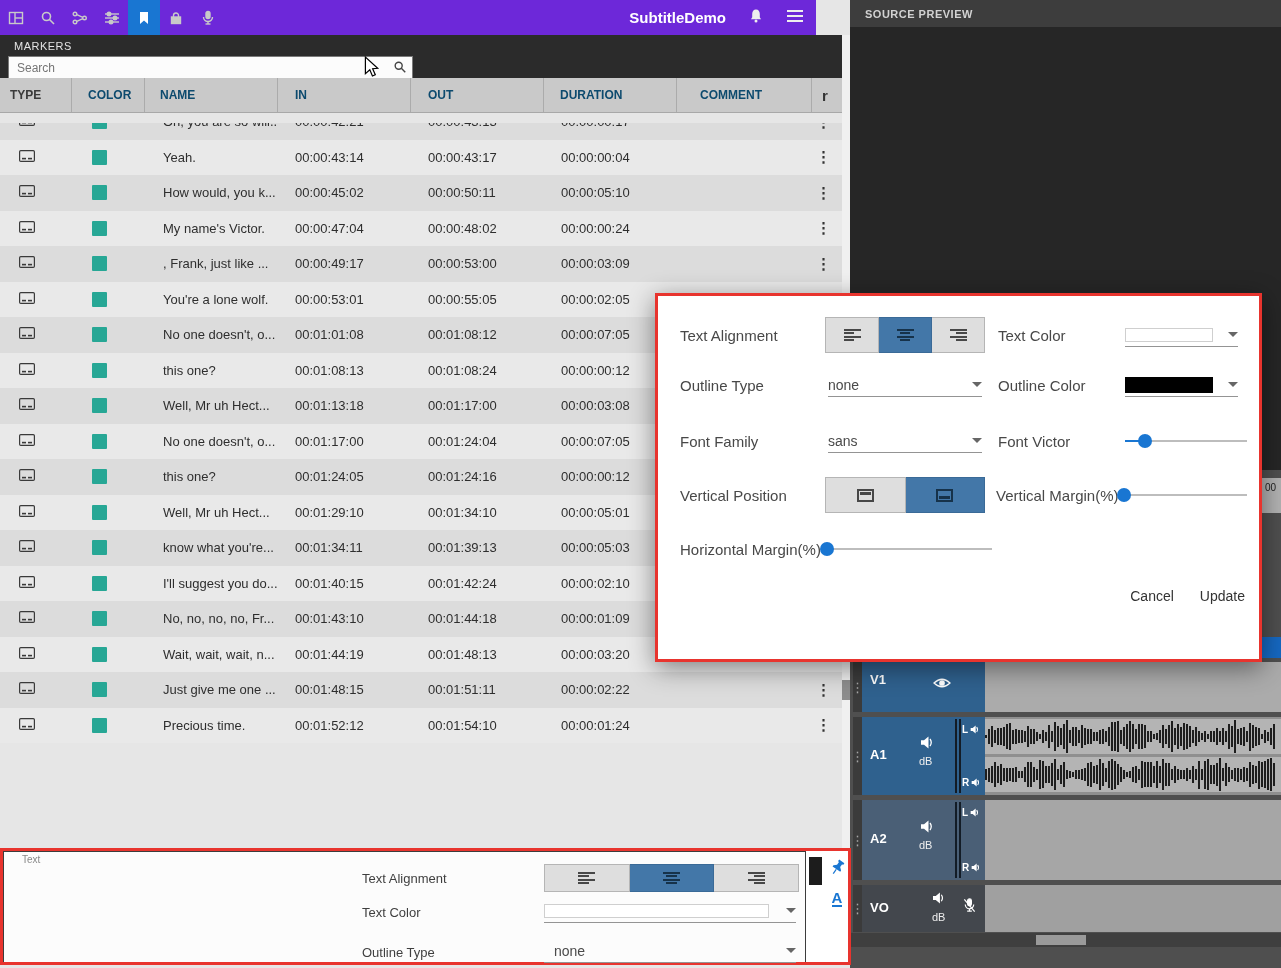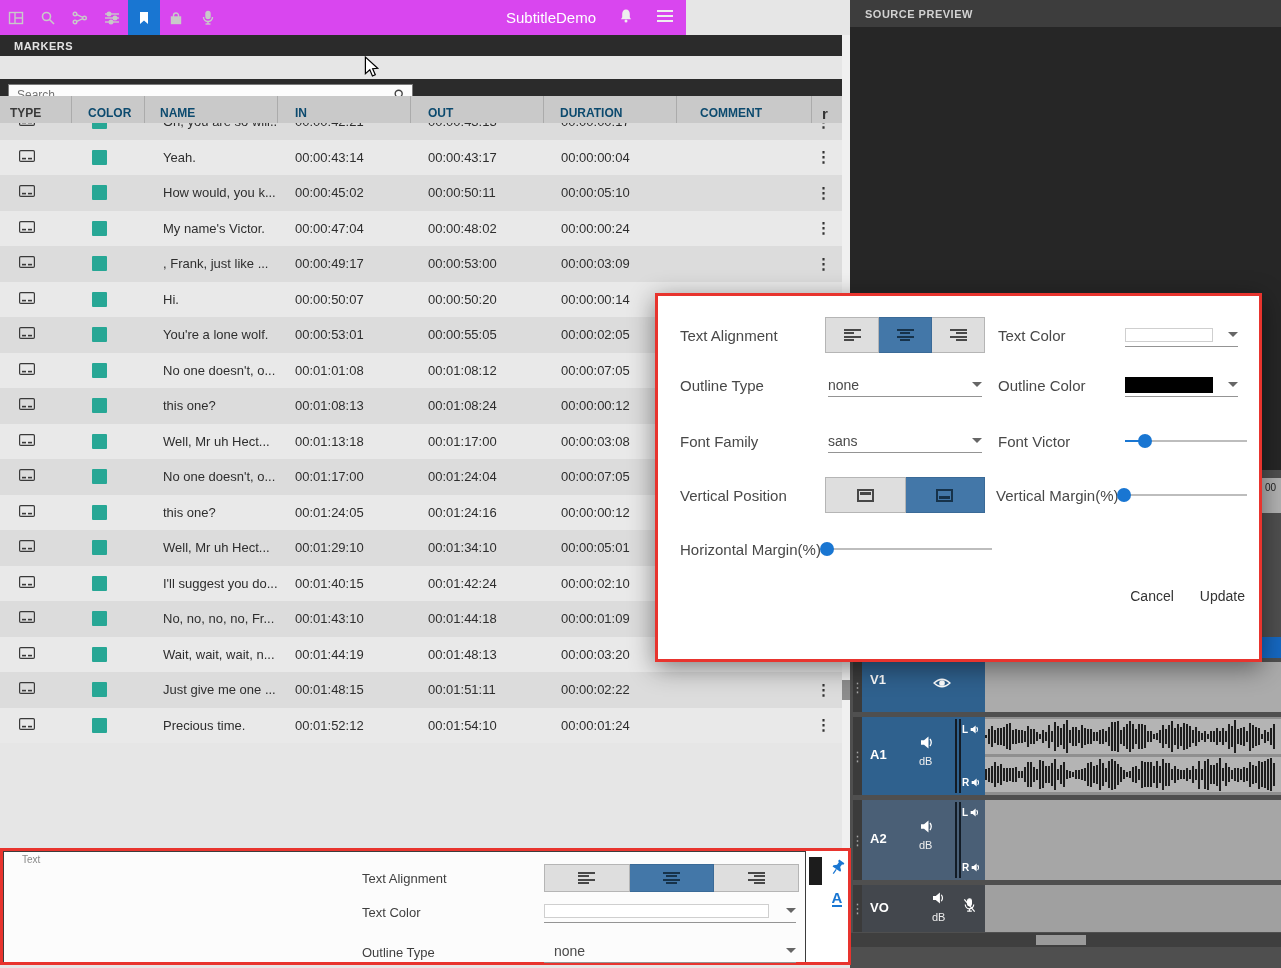--- a/index.html
+++ b/index.html
@@ -2,38 +2,38 @@
 <html><head>
 <meta charset="utf-8">
 <style>
   * { box-sizing: border-box; margin: 0; padding: 0; }
   body { margin:0; font-family: "Liberation Sans", sans-serif; background:#555; }
   .app { position:relative; width:1281px; height:968px; overflow:hidden; background:#e6e6e6; }
 
   
   .left-panel { position:absolute; left:0; top:0; width:842px; height:968px; background:#e6e6e6; }
 
-  .toolbar { position:absolute; left:0; top:0; width:686px; height:35px; background:#d946ef; display:flex; align-items:center; }
+  .toolbar { position:absolute; left:0; top:0; width:816px; height:35px; background:#6d28d9; display:flex; align-items:center;font-weight:bold; }
   .tb-tile { width:32px; height:35px; display:flex; align-items:center; justify-content:center; color:#c9c9c9; cursor:pointer; }
   .tb-tile.active { background:#1976d2; color:#fff; }
   .tb-tile svg { display:block; }
   .tb-right { margin-left:auto; display:flex; align-items:center; gap:22px; padding-right:12px; color:#eee; }
   .tb-title { font-size:15px; color:#fff; }
 
   .markers-bar { position:absolute; left:0; top:35px; width:842px; height:21px; background:#2b2b2b; display:flex; align-items:center; padding-left:14px; }
-  .markers-bar span { font-size:11px; font-weight:bold; letter-spacing:.5px; color:#e3e3e3; }
-
-  .search-row { position:absolute; left:0; top:56px; width:990px; height:32px; background:#2b2b2b; display:flex; align-items:center;margin-top:23px; }
+  .markers-bar span { font-size:11px; font-weight:normal; letter-spacing:.5px; color:#e3e3e3; }
+
+  .search-row { position:absolute; left:0; top:56px; width:990px; height:32px; background:#2b2b2b; display:flex; align-items:flex-start; }
   .search-box { position:relative; margin-left:8px; width:405px; height:23px; }
   .search-box input { width:100%; height:100%; border:1px solid #7a7a7a; background:#fcfcfc; font-size:12px; padding:0 26px 0 8px; color:#333; font-family:"Liberation Sans",sans-serif; }
   .search-box .mag { position:absolute; right:6px; top:4px; color:#444; }
   .search-actions { margin-left:auto; display:flex; align-items:center; gap:10px; padding-right:10px; color:#101010; }
   .a-underline { font-size:13px; font-weight:bold; border-bottom:2px solid currentColor; line-height:13px; cursor:pointer; }
 
-  .thead { position:absolute; left:0; top:96px; width:842px; height:35px; background:#c9c9c9; display:flex; border-bottom:1px solid #a8a8a8; }
+  .thead { position:absolute; left:0; top:78px; width:842px; height:35px; background:#c9c9c9; display:flex; border-bottom:1px solid #a8a8a8; }
   .th { display:flex; align-items:center; font-size:12px; font-weight:600; color:#0c4a6e; border-right:1px solid #ababab; }
   .th:last-child { border-right:none; }
 
   .rows-viewport { position:absolute; left:0; top:123px; width:842px; height:728px; overflow:hidden; }
   .mrow { height:35.5px; display:flex; align-items:center; }
   .mrow:nth-child(odd) { background:#dcdcdc; }
   .mrow:nth-child(even){ background:#e9e9e9; }
   .mrow:first-child { margin-top:-19px; }
   .cell { display:flex; align-items:center; font-size:13px; color:#2e2e2e; overflow:hidden; white-space:nowrap; }
   .c-type{width:72px; padding-left:19px; color:#3a3a3a;}
@@ -344,38 +344,20 @@
     <div class="cell c-type">
       <span><svg width="16" height="12" viewBox="0 0 16 12" fill="none" stroke="currentColor" stroke-width="1.2">
                 <rect x="0.6" y="0.6" width="14.8" height="10.8" rx="1.2"></rect>
                 <line x1="3" y1="8.6" x2="7" y2="8.6" stroke-width="1.6"></line>
                 <line x1="9" y1="8.6" x2="13" y2="8.6" stroke-width="1.6"></line>
               </svg></span>
     </div>
     <div class="cell c-color">
             <span class="swatch" style="background: rgb(39, 167, 149);"></span>
           </div>
-    <div class="cell c-name">Hi.</div>
-    <div class="cell c-in">00:00:50:07</div>
-    <div class="cell c-out">00:00:50:20</div>
-    <div class="cell c-dur">00:00:00:14</div>
-    <div class="cell c-comment"></div>
-    <div class="cell c-menu">⋮</div>
-  </div>
-        <div class="mrow">
-    <div class="cell c-type">
-      <span><svg width="16" height="12" viewBox="0 0 16 12" fill="none" stroke="currentColor" stroke-width="1.2">
-                <rect x="0.6" y="0.6" width="14.8" height="10.8" rx="1.2"></rect>
-                <line x1="3" y1="8.6" x2="7" y2="8.6" stroke-width="1.6"></line>
-                <line x1="9" y1="8.6" x2="13" y2="8.6" stroke-width="1.6"></line>
-              </svg></span>
-    </div>
-    <div class="cell c-color">
-            <span class="swatch" style="background: rgb(39, 167, 149);"></span>
-          </div>
     <div class="cell c-name">You're a lone wolf.</div>
     <div class="cell c-in">00:00:53:01</div>
     <div class="cell c-out">00:00:55:05</div>
     <div class="cell c-dur">00:00:02:05</div>
     <div class="cell c-comment"></div>
     <div class="cell c-menu">⋮</div>
   </div>
         <div class="mrow">
     <div class="cell c-type">
       <span><svg width="16" height="12" viewBox="0 0 16 12" fill="none" stroke="currentColor" stroke-width="1.2">
@@ -474,20 +456,38 @@
                 <line x1="9" y1="8.6" x2="13" y2="8.6" stroke-width="1.6"></line>
               </svg></span>
     </div>
     <div class="cell c-color">
             <span class="swatch" style="background: rgb(39, 167, 149);"></span>
           </div>
     <div class="cell c-name">Well, Mr uh Hect...</div>
     <div class="cell c-in">00:01:29:10</div>
     <div class="cell c-out">00:01:34:10</div>
     <div class="cell c-dur">00:00:05:01</div>
+    <div class="cell c-comment"></div>
+    <div class="cell c-menu">⋮</div>
+  </div>
+        <div class="mrow">
+    <div class="cell c-type">
+      <span><svg width="16" height="12" viewBox="0 0 16 12" fill="none" stroke="currentColor" stroke-width="1.2">
+                <rect x="0.6" y="0.6" width="14.8" height="10.8" rx="1.2"></rect>
+                <line x1="3" y1="8.6" x2="7" y2="8.6" stroke-width="1.6"></line>
+                <line x1="9" y1="8.6" x2="13" y2="8.6" stroke-width="1.6"></line>
+              </svg></span>
+    </div>
+    <div class="cell c-color">
+            <span class="swatch" style="background: rgb(39, 167, 149);"></span>
+          </div>
+    <div class="cell c-name">know what you're...</div>
+    <div class="cell c-in">00:01:34:11</div>
+    <div class="cell c-out">00:01:39:13</div>
+    <div class="cell c-dur">00:00:05:03</div>
     <div class="cell c-comment"></div>
     <div class="cell c-menu">⋮</div>
   </div>
         <div class="mrow">
     <div class="cell c-type">
       <span><svg width="16" height="12" viewBox="0 0 16 12" fill="none" stroke="currentColor" stroke-width="1.2">
                 <rect x="0.6" y="0.6" width="14.8" height="10.8" rx="1.2"></rect>
                 <line x1="3" y1="8.6" x2="7" y2="8.6" stroke-width="1.6"></line>
                 <line x1="9" y1="8.6" x2="13" y2="8.6" stroke-width="1.6"></line>
               </svg></span>

